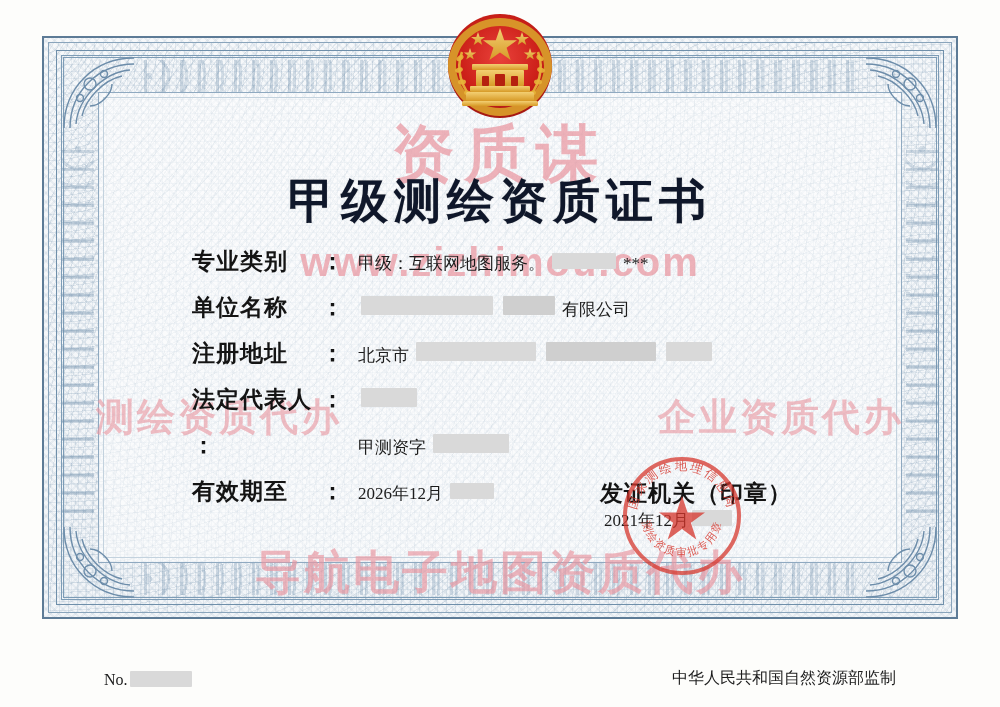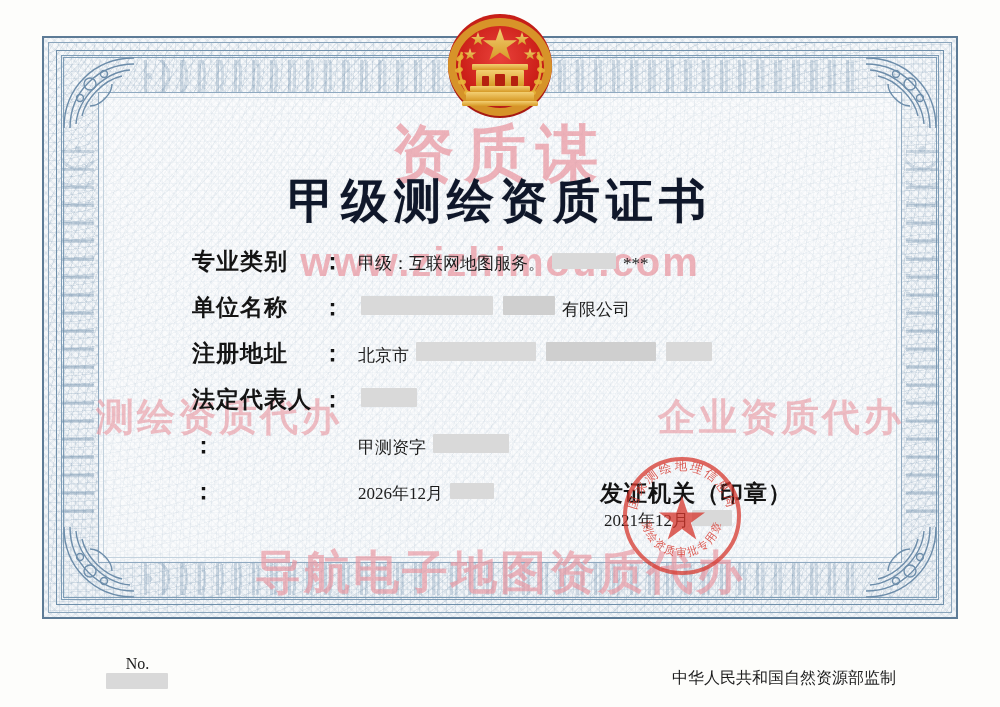--- a/index.html
+++ b/index.html
@@ -242,22 +242,21 @@
     right: 104px;
     bottom: 18px;
     display: flex;
     justify-content: space-between;
     align-items: flex-end;
     font-size: 16px;
     color: #1c1c1c;
   }
   .footer .no {
     display: flex;
-    align-items: center;
-    flex-direction: column;
+    align-items: flex-start;
   }
 
   
   .wm {
     position: absolute;
     pointer-events: none;
     font-family: "Liberation Sans", sans-serif;
     font-weight: bold;
     white-space: nowrap;
   }
@@ -489,20 +488,21 @@
         <span class="colon">：</span>
       </div>
       <div class="value">
         <span>甲测资字</span>
         <span class="redact tall" style="width:76px;"></span>
       </div>
     </div>
 
     <div class="row">
       <div class="label">
+        <span>有效期至</span>
         <span class="colon">：</span>
       </div>
       <div class="value">
         <span>2026年12月</span>
         <span class="redact" style="width:44px;"></span>
       </div>
     </div>
 
   </div>
 

